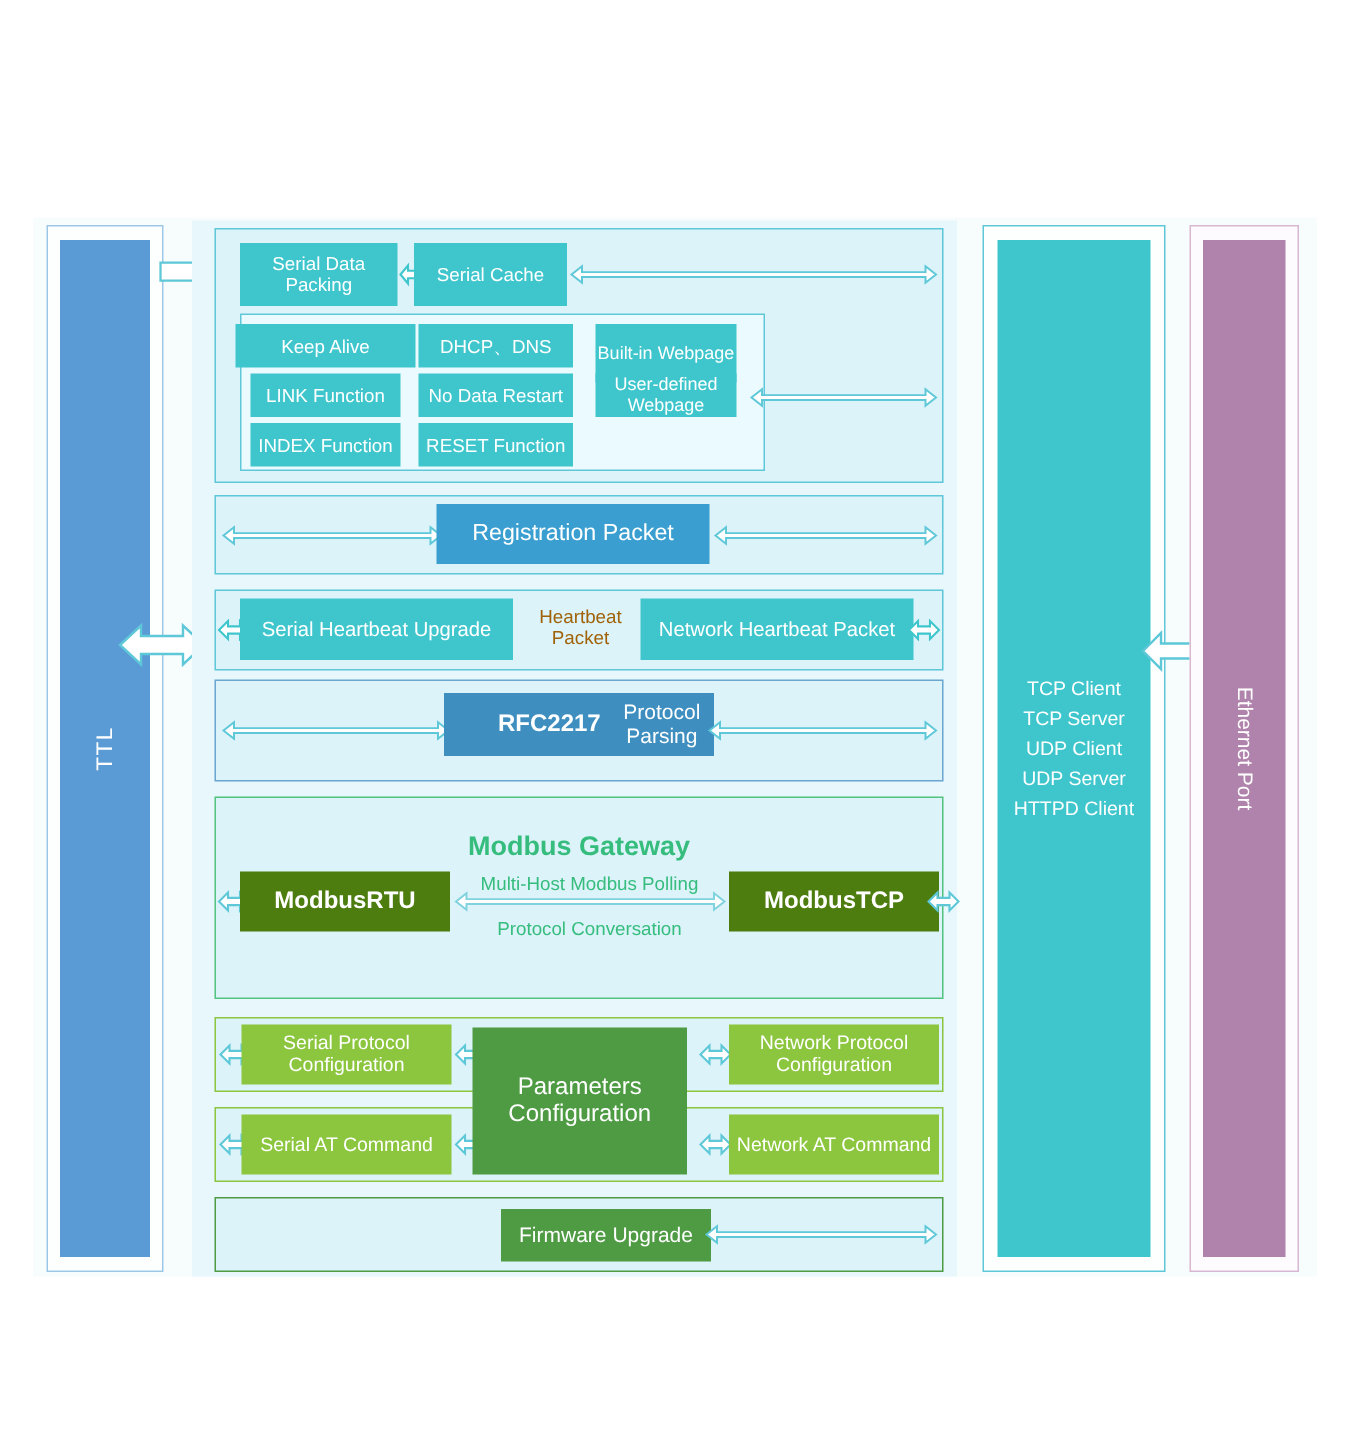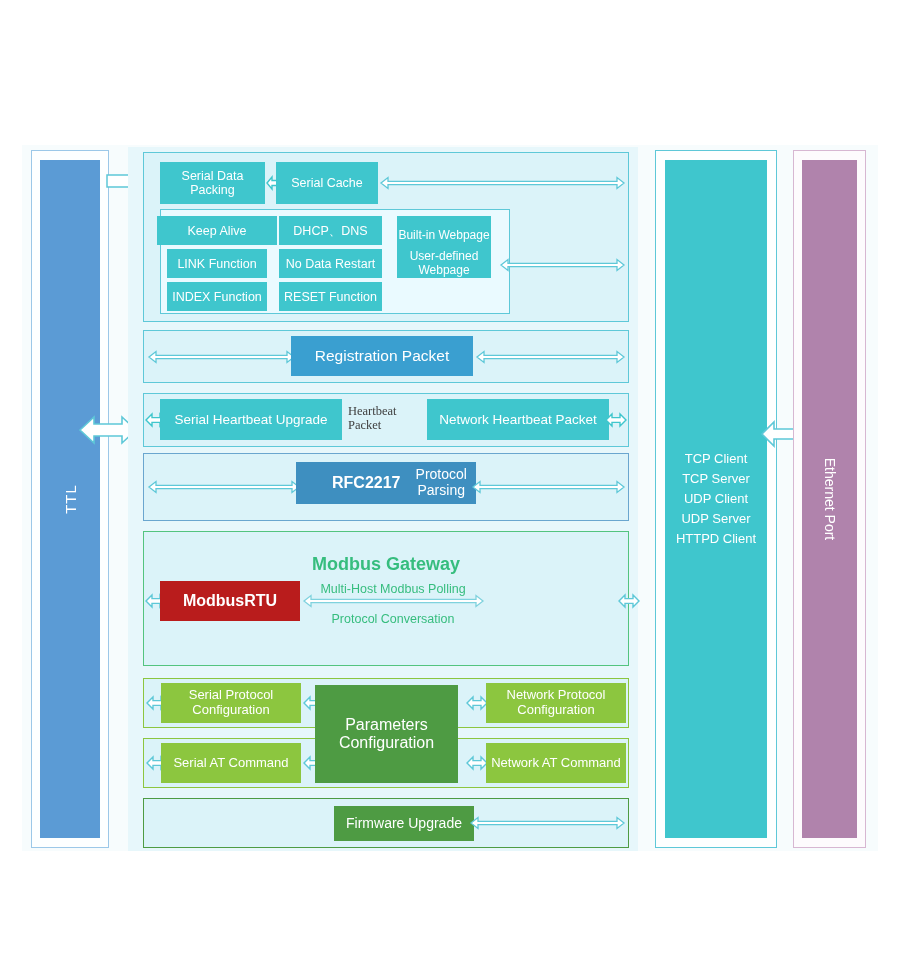--- a/index.html
+++ b/index.html
@@ -26,25 +26,25 @@
   .sec.green{border:1.6px solid #53c47f;}
   .sec.lgreen{border:1.6px solid #8cc63f;}
   .sec.dgreen{border:1.6px solid #4e9b43;}
 
   
   .chip{position:absolute;display:flex;align-items:center;justify-content:center;
         text-align:center;color:#ffffff;line-height:1.12;box-sizing:border-box;}
   .c-teal{background:#3fc6cd;}
   .c-steel{background:#3a9fd0;}
   .c-steel2{background:#3e8fc0;}
-  .c-green{background:#b91c1c;}
+  .c-green{background:#4d7c0f;}
   .c-lgreen{background:#8cc63f;}
   .c-dgreen{background:#4e9b43;}
 
-  .plain-label{position:absolute;text-align:left;color:#404040;line-height:1.15;font-family:Liberation Serif, serif;}
+  .plain-label{position:absolute;text-align:center;color:#a16207;line-height:1.15;}
   .grn-label{position:absolute;text-align:center;color:#36bd7e;line-height:1.15;}
 
   
   .net-frame{position:absolute;left:655px;top:150px;width:122px;height:698px;
              border:1.6px solid #5ec8d8;background:#fdffff;box-sizing:border-box;}
   .net-bar{position:absolute;left:665px;top:160px;width:102px;height:678px;background:#3fc6cd;
            display:flex;align-items:center;justify-content:center;}
   .net-list{color:#ffffff;font-size:13px;line-height:1.55;text-align:center;}
 
   
@@ -176,20 +176,21 @@
   <div class="chip c-green" style="left:160px;top:581px;width:140px;height:40px;font-size:16px;font-weight:bold;">ModbusRTU</div>
 
   <div class="grn-label" style="left:300px;top:582px;width:186px;font-size:12.5px;">Multi-Host Modbus Polling</div>
   <div class="arrow" style="left:303px;top:592px;">
     <svg width="181" height="18" viewBox="0 0 181 18">
       <path d="M1 9 L8 3.5 L8 7.4 L173 7.4 L173 3.5 L180 9 L173 14.5 L173 10.6 L8 10.6 L8 14.5 Z" fill="#ffffff" stroke="#7fd2de" stroke-width="1.3"></path>
     </svg>
   </div>
   <div class="grn-label" style="left:300px;top:612px;width:186px;font-size:12.5px;">Protocol Conversation</div>
 
+  <div class="chip c-green" style="left:486px;top:581px;width:140px;height:40px;font-size:16px;font-weight:bold;">ModbusTCP</div>
   <div class="arrow" style="left:618px;top:592px;">
     <svg width="22" height="18" viewBox="0 0 22 18">
       <path d="M1 9 L7 3 L7 6.6 L15 6.6 L15 3 L21 9 L15 15 L15 11.4 L7 11.4 L7 15 Z" fill="#ffffff" stroke="#5ec8d8" stroke-width="1.4"></path>
     </svg>
   </div>
 
   <div class="sec lgreen" style="left:143px;top:678px;width:486px;height:50px;"></div>
   <div class="sec lgreen" style="left:143px;top:738px;width:486px;height:50px;"></div>
 
   <div class="arrow" style="left:146px;top:694px;">

